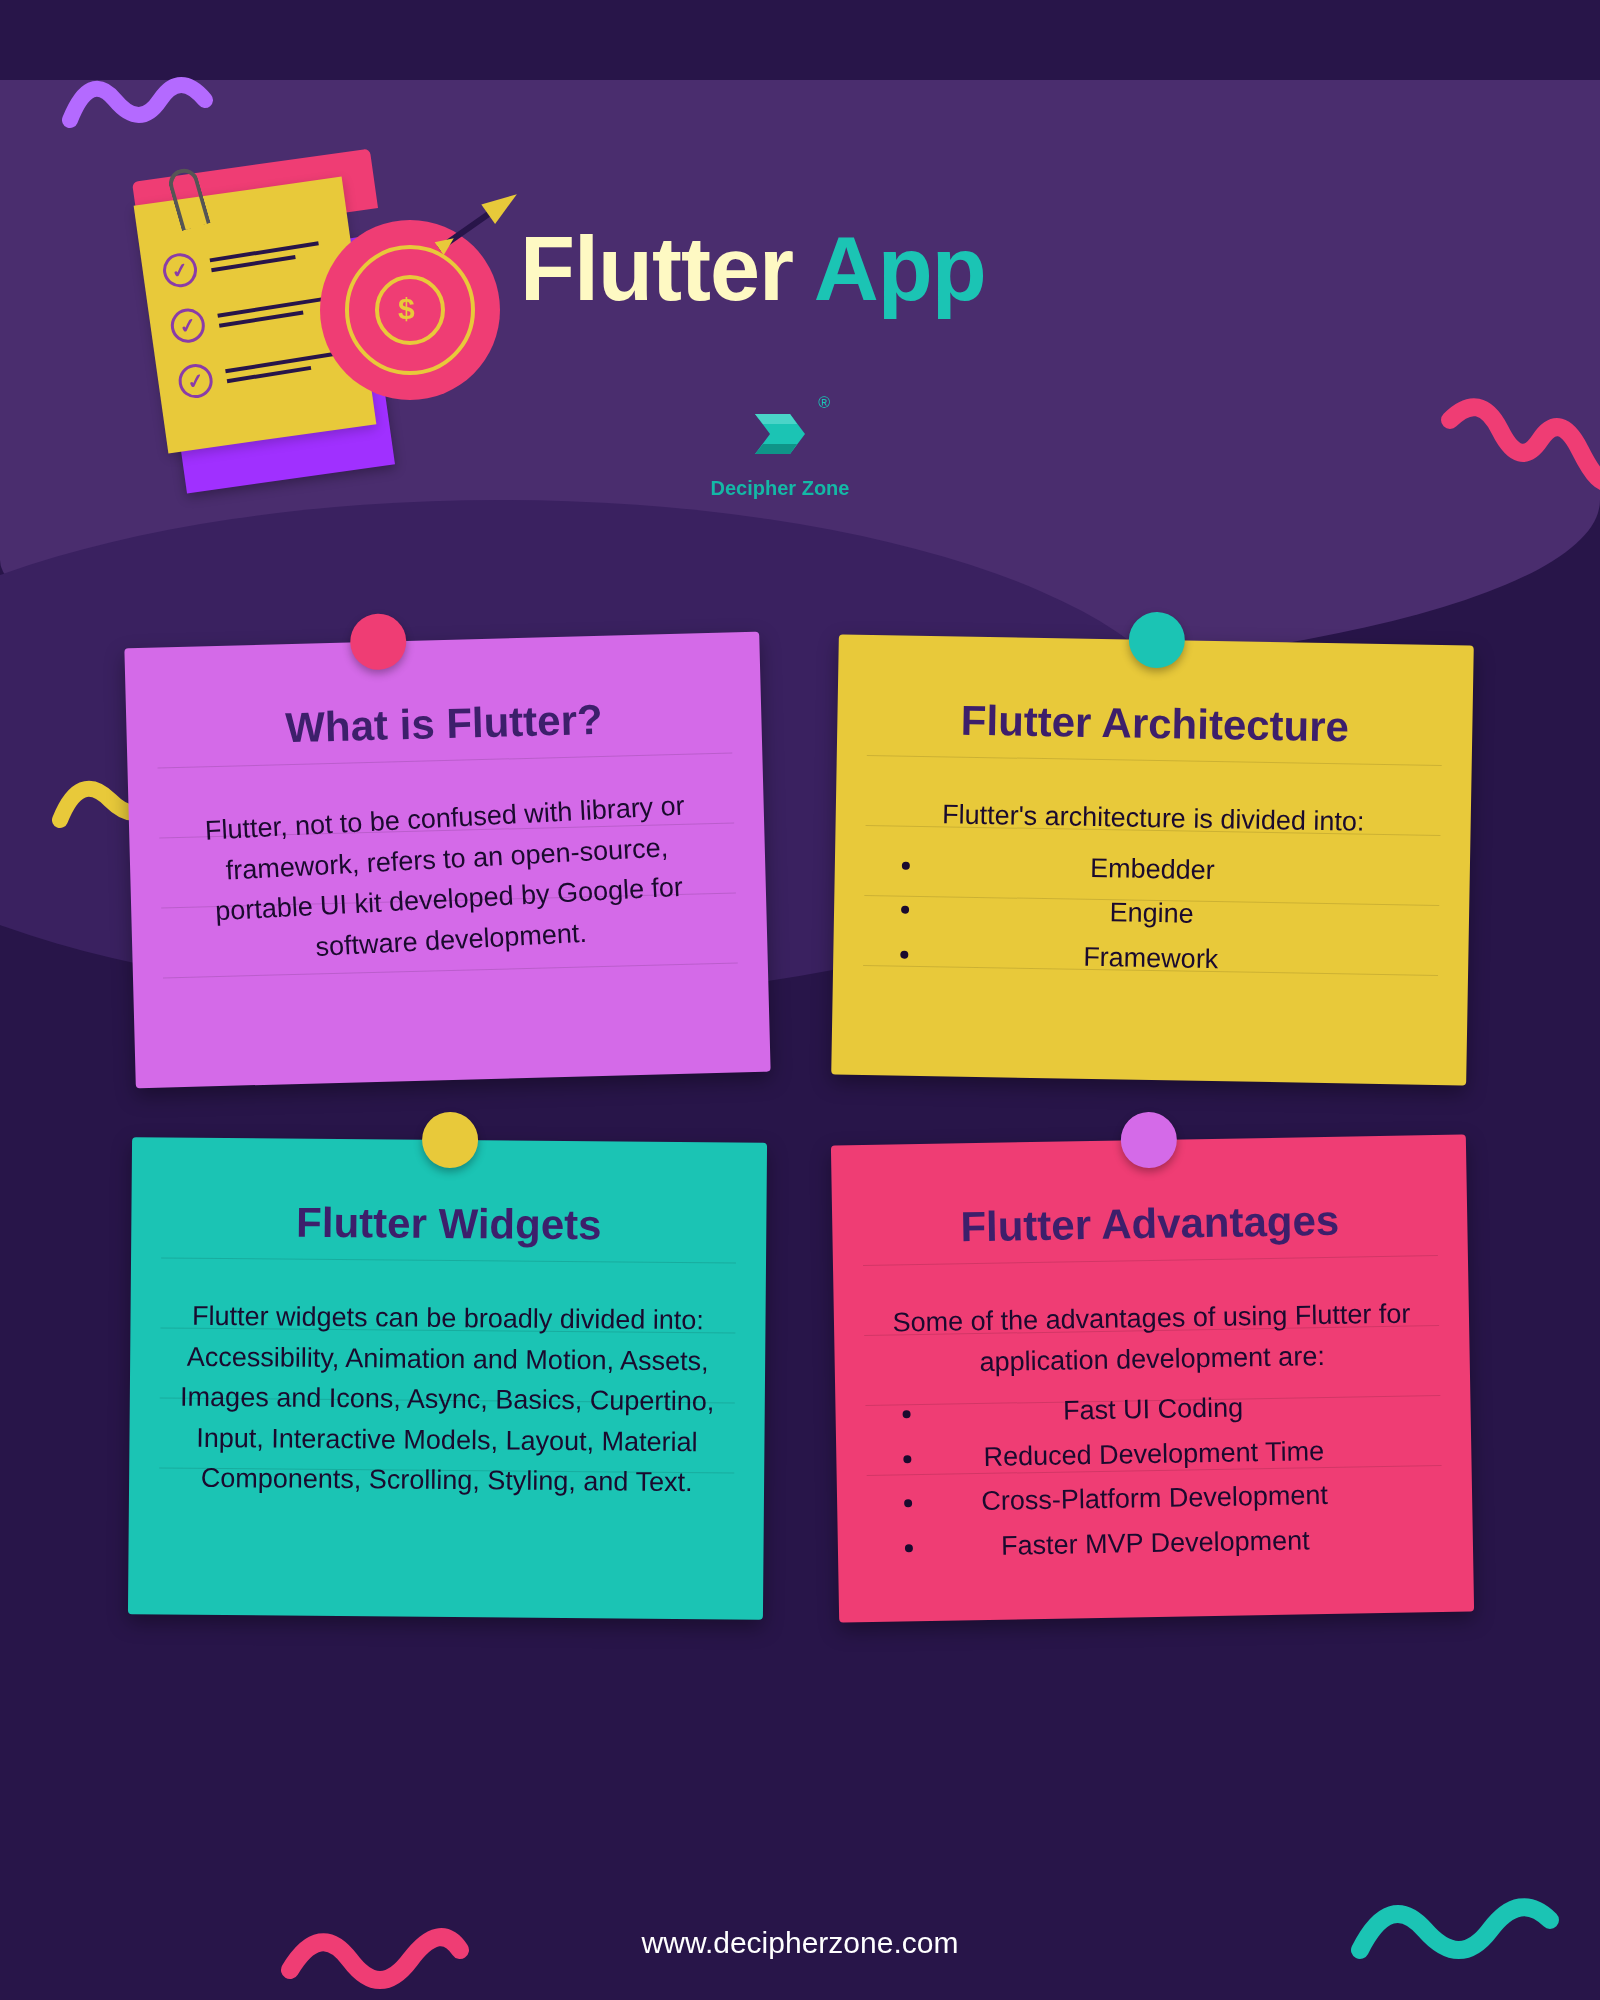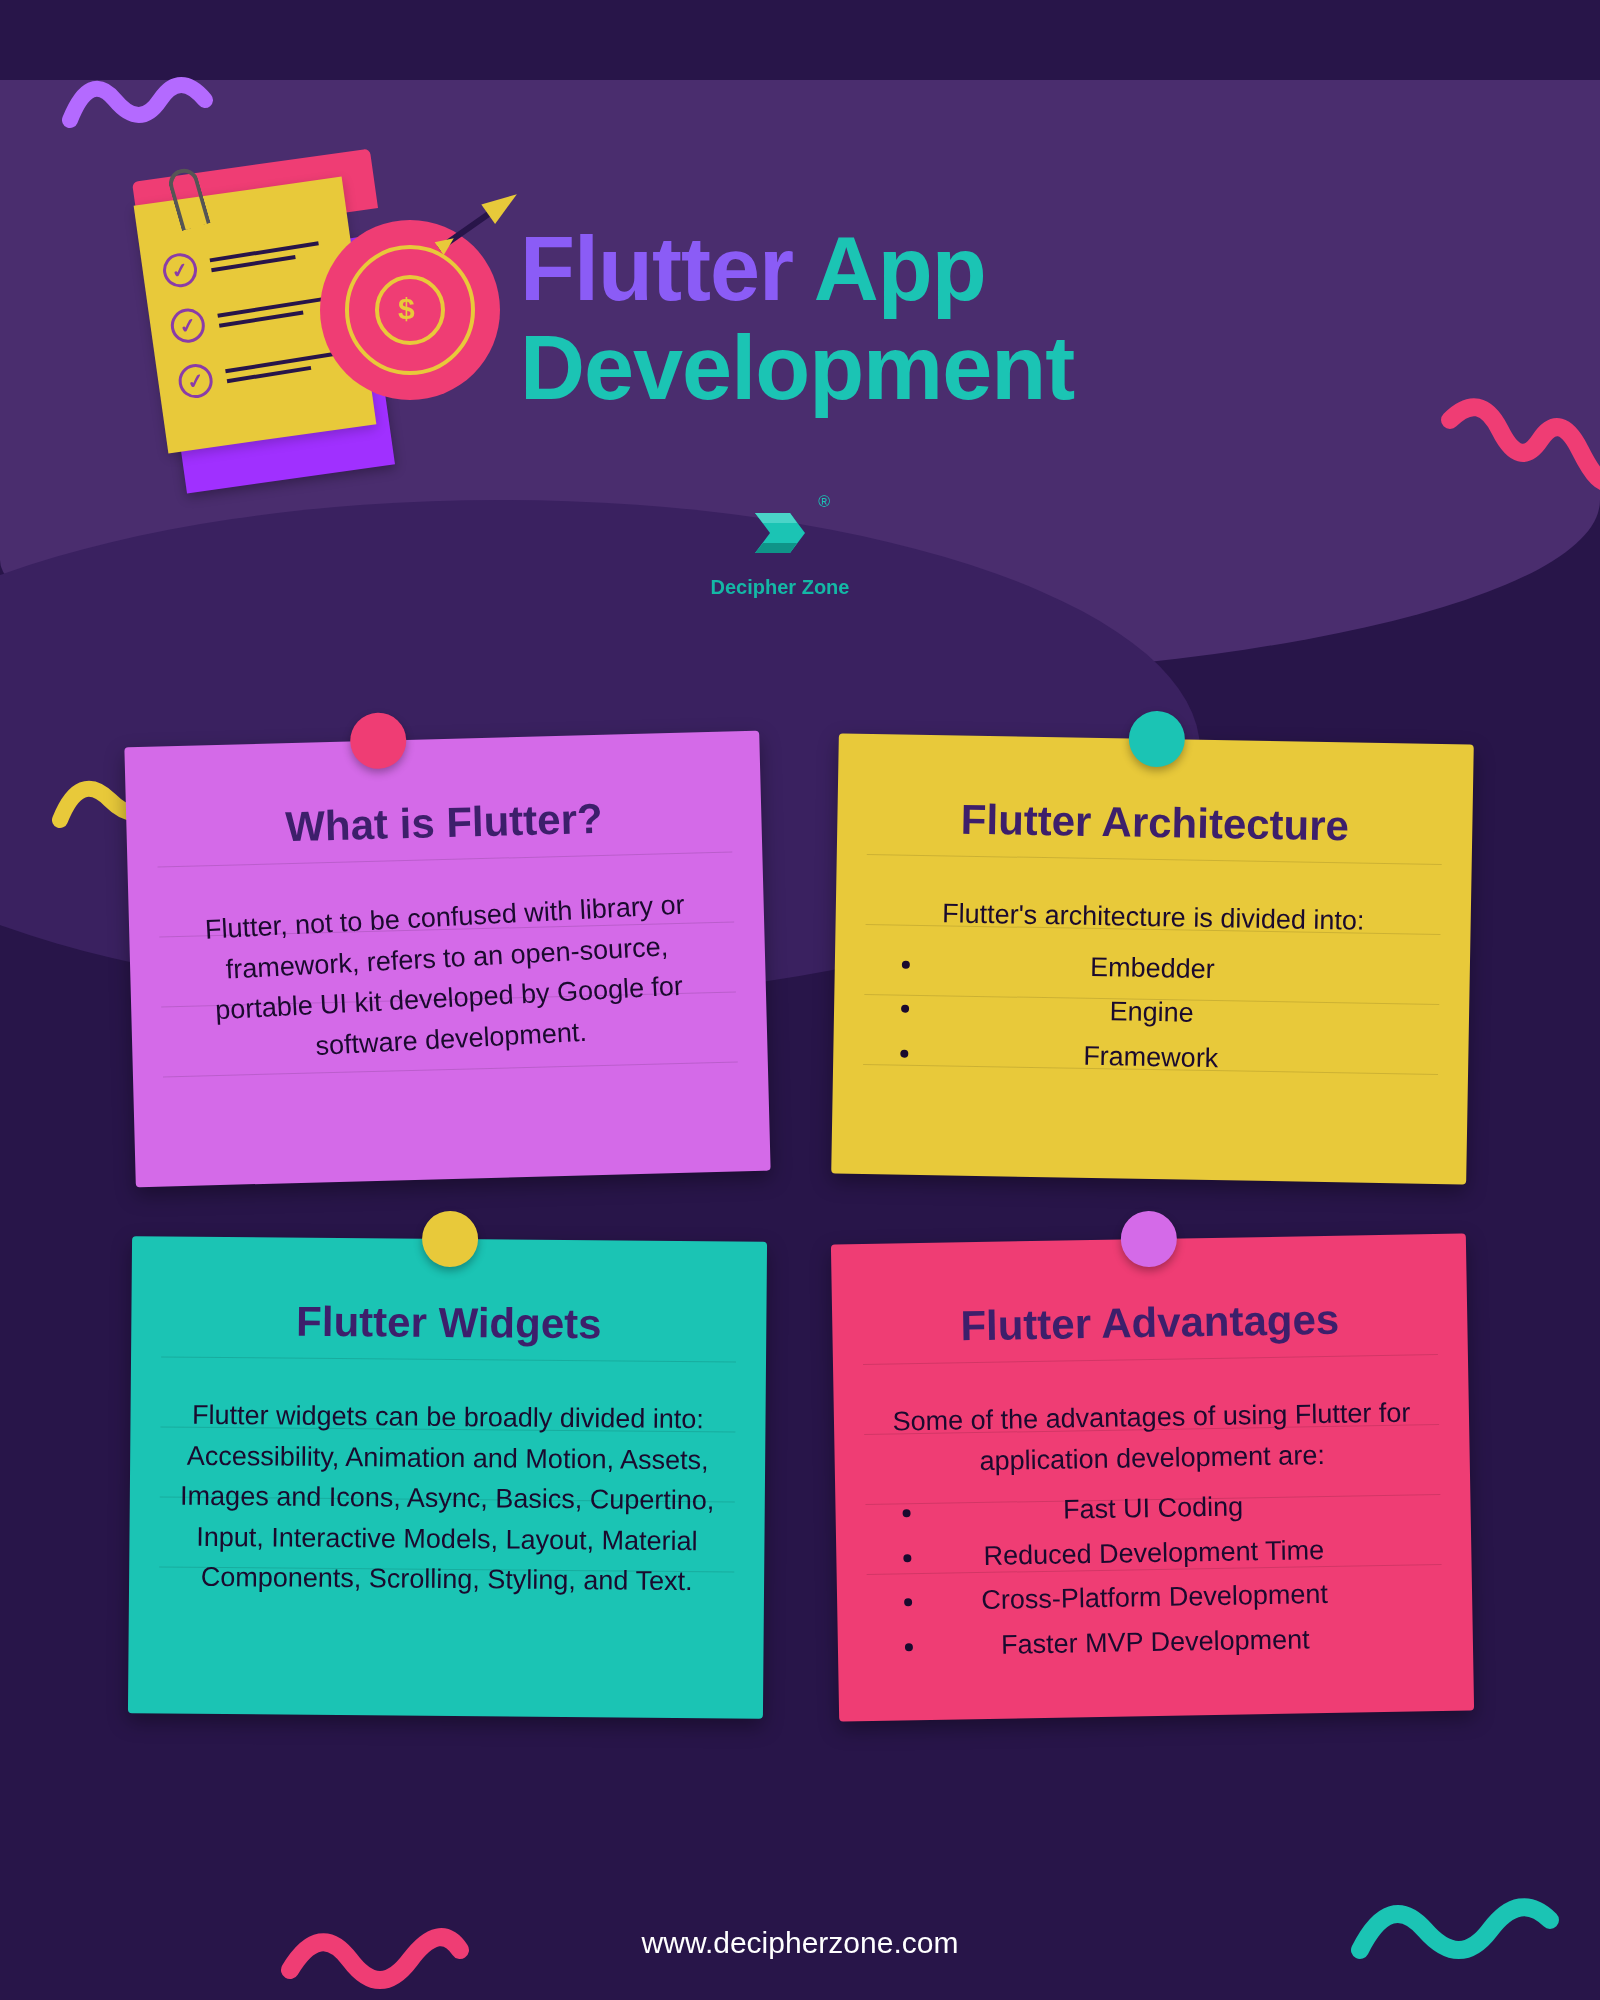--- a/index.html
+++ b/index.html
@@ -111,21 +111,21 @@
   .title-block {
     flex: 1;
     padding-top: 40px;
   }
   .main-title {
     font-size: 90px;
     font-weight: 800;
     line-height: 1.1;
     letter-spacing: -1px;
   }
-  .main-title .w1 { color: #8b5cf6; }
+  .main-title .w1 { color: #fef9c3; }
   .main-title .w2 { color: #1bc4b4; text-align: right; }
   .main-title .w3 { color: #1bc4b4; display: block; }
   .brand {
     margin-top: 80px;
     margin-left: 160px;
     text-align: center;
     width: 200px;
   }
   .brand-logo {
     width: 70px; height: 70px;
@@ -282,21 +282,20 @@
         <line x1="0" y1="20" x2="70" y2="20" stroke="#281549" stroke-width="6"></line>
         <polygon points="60,8 95,20 60,32" fill="#e8c93a"></polygon>
         <polygon points="0,12 0,28 18,20" fill="#e8c93a"></polygon>
       </svg>
     </div>
   </div>
   <div class="title-block">
     <h1 class="main-title">
       <span class="w1">Flutter</span>
       <span class="w2">App</span>
-      <span class="w3">Development</span>
     </h1>
     <div class="brand">
       <div class="brand-logo">
         <svg width="70" height="70" viewBox="0 0 70 70">
           <polygon points="10,15 45,15 60,35 45,55 10,55 25,35" fill="#1bc4b4"></polygon>
           <polygon points="10,15 45,15 52,25 18,25" fill="#4ad4c8"></polygon>
           <polygon points="10,55 45,55 52,45 18,45" fill="#0f9488"></polygon>
         </svg>
         <span class="reg" style="position:absolute;top:-5px;right:-15px">®</span>
       </div>

